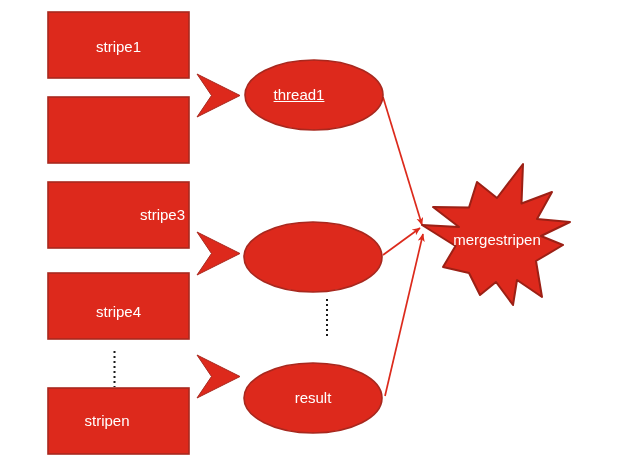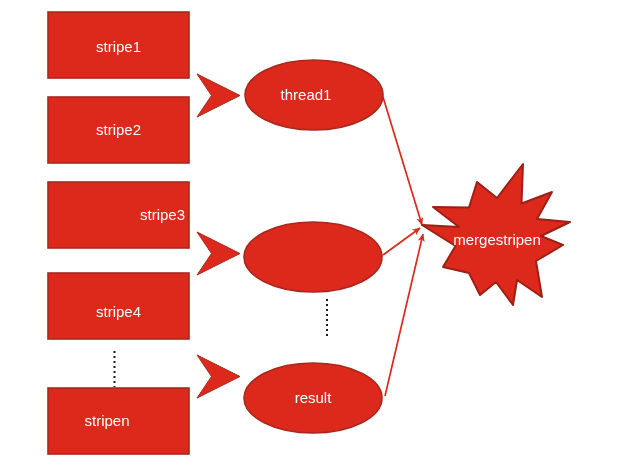--- a/index.html
+++ b/index.html
@@ -29,21 +29,21 @@
   .label.multi { flex-direction:row; }
 
   
   .lbl-stripe1 { left:48px; top:12px;  width:141px; height:70px; }
   .lbl-stripe2 { left:48px; top:97px;  width:141px; height:66px; }
   .lbl-stripe3 { left:48px; top:182px; width:141px; height:66px;padding-left:44px; }
   .lbl-stripe4 { left:48px; top:273px; width:141px; height:78px; }
   .lbl-stripen { left:48px; top:388px; width:118px; height:66px; }
 
   
-  .lbl-thread1 { left:237px; top:60px;  width:138px; height:70px; }
+  .lbl-thread1 { left:230px; top:60px;  width:138px; height:70px;text-decoration:underline; }
   .lbl-thread2 { left:244px; top:222px; width:138px; height:70px; }
   .lbl-threadn { left:244px; top:363px; width:138px; height:70px; }
 
   
   .lbl-merge   { left:447px; top:211px; width:100px; height:58px; }
 </style>
 </head>
 <body>
 
 <div id="canvas">
@@ -75,21 +75,20 @@
     <ellipse class="shape" cx="314" cy="95" rx="69" ry="35" stroke-width="2"></ellipse>
     <ellipse class="shape" cx="313" cy="257" rx="69" ry="35" stroke-width="2"></ellipse>
     <ellipse class="shape" cx="313" cy="398" rx="69" ry="35" stroke-width="2"></ellipse>
 
     <polygon class="star" points="477,182 497,198 523,164 521.5,203.5 552,192 537,219 570,222 541,236 563,245 536,261
               542,297 517,280 513,305 496,282 480,295 469,273 443,267 455.5,246 422,225 459,227
               433,207 469,207.5"></polygon>
   </svg>
 
   <div class="label lbl-stripe1">stripe1</div>
-  <div class="label lbl-stripe2">stripe2</div>
   <div class="label lbl-stripe3">stripe3</div>
   <div class="label lbl-stripe4">stripe4</div>
   <div class="label lbl-stripen">stripen</div>
 
   <div class="label lbl-thread1">thread1</div>
   <div class="label lbl-threadn">result</div>
 
   <div class="label multi lbl-merge">
     <span>merge</span>
     <span>stripen</span>

